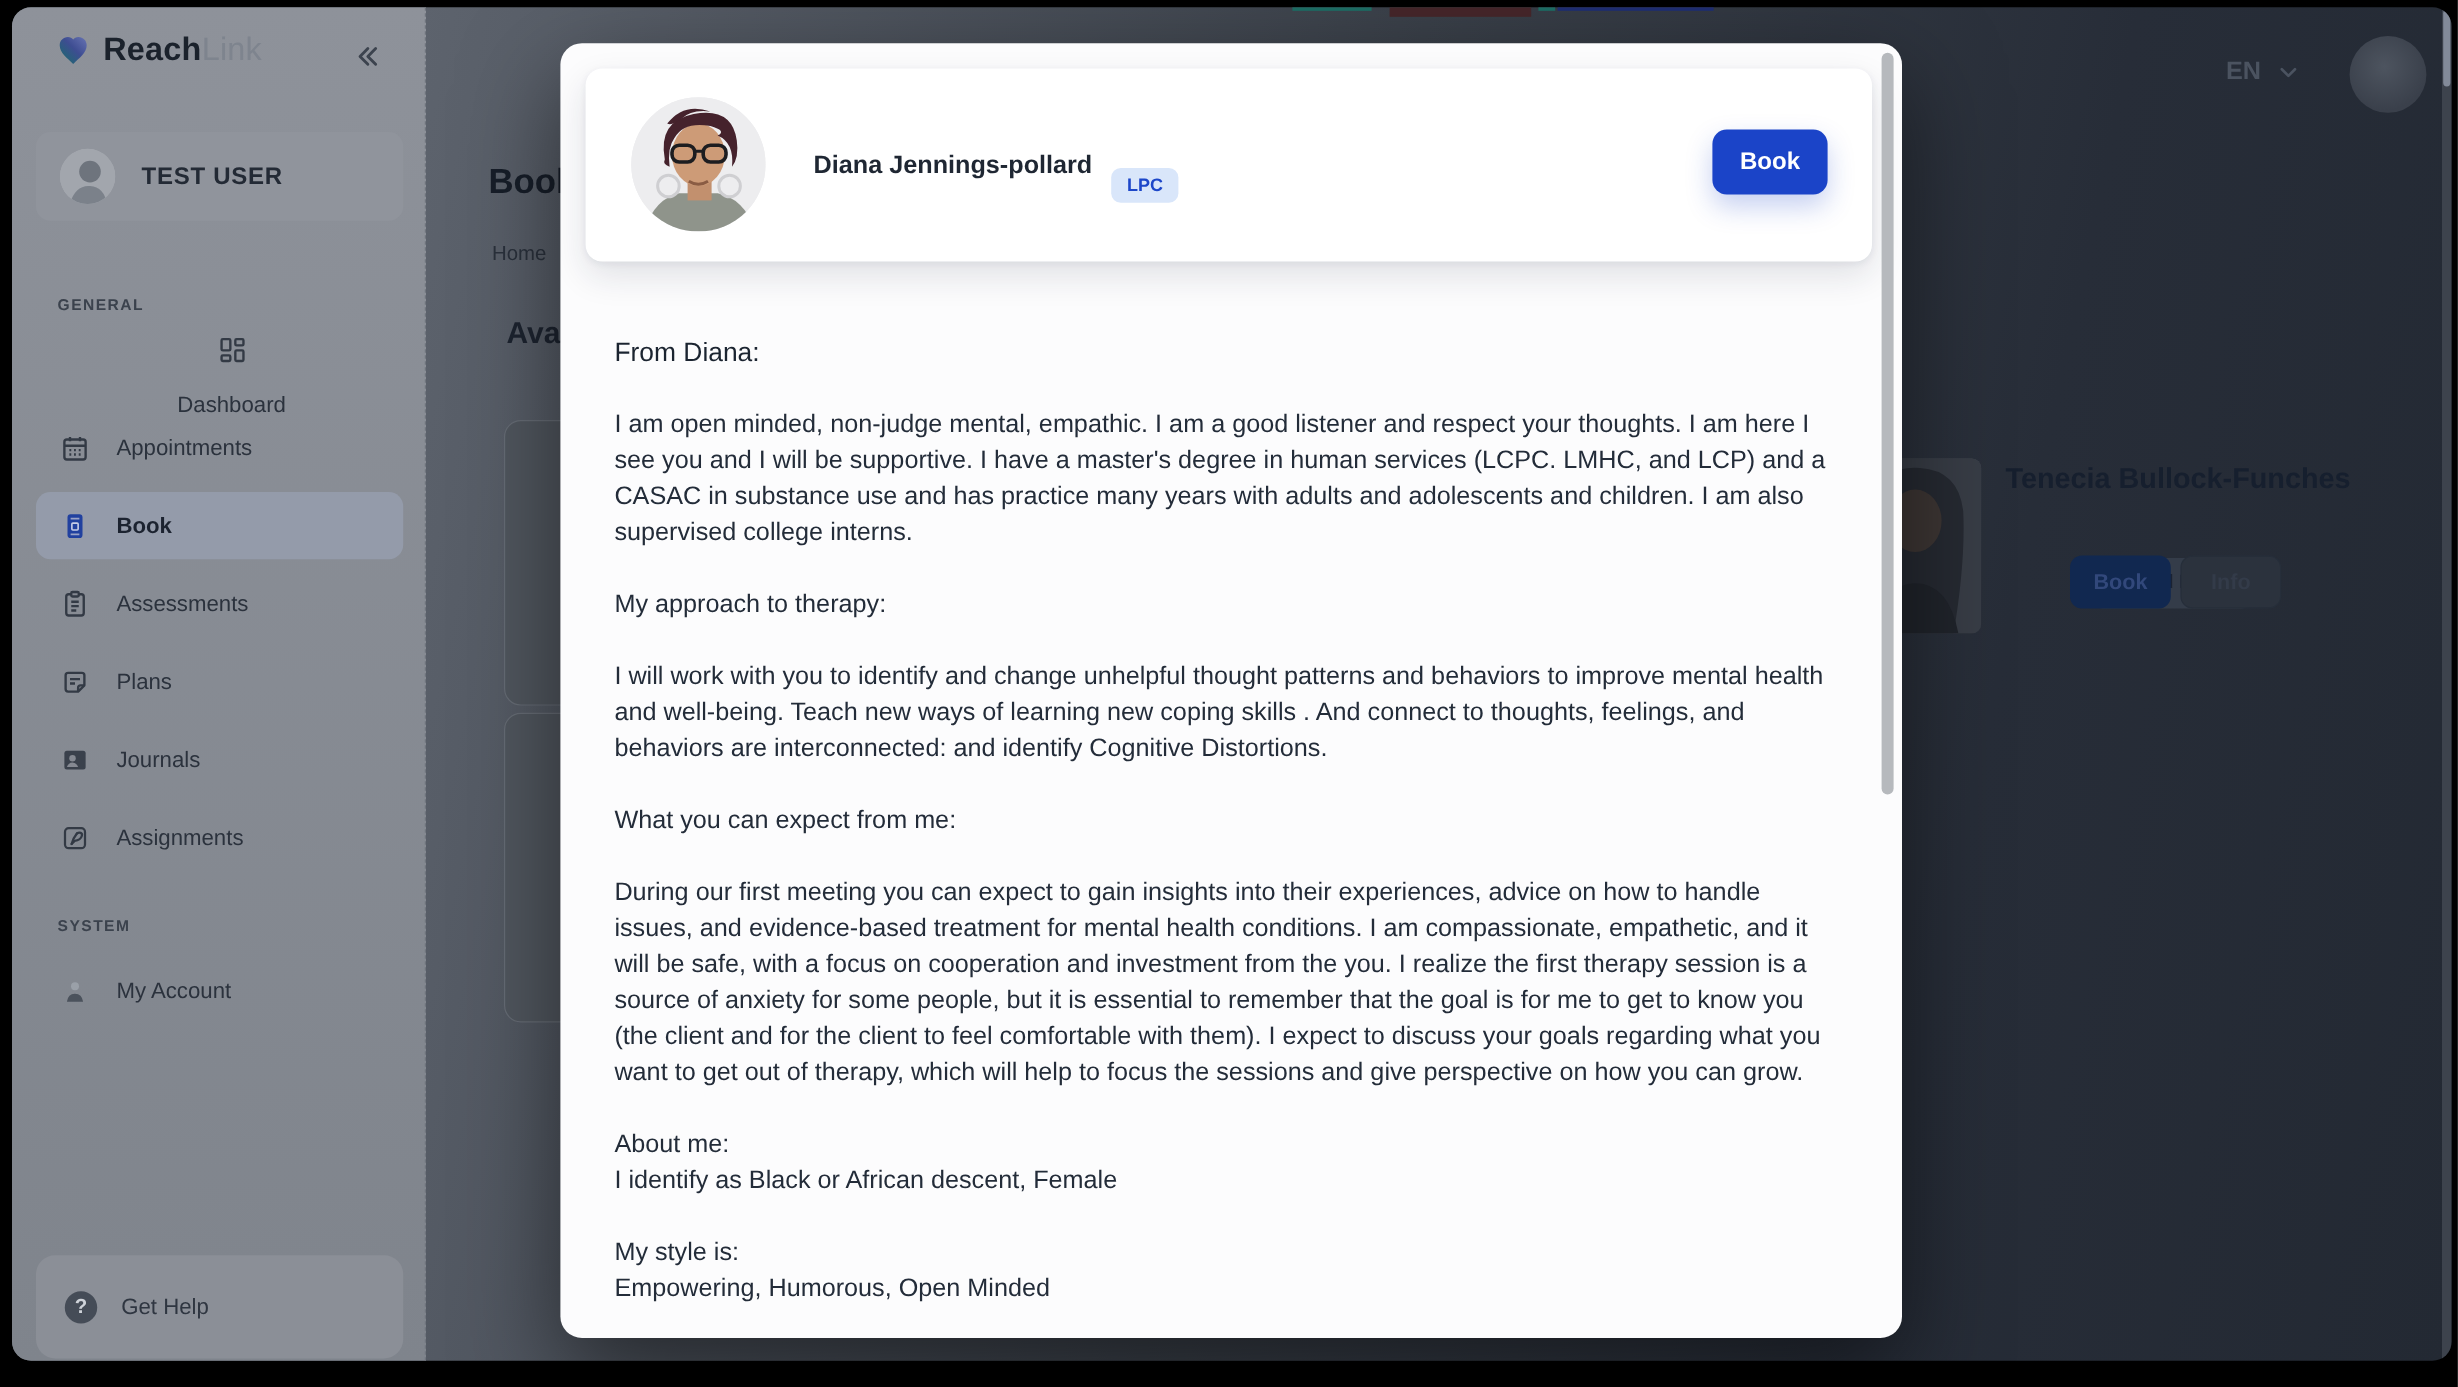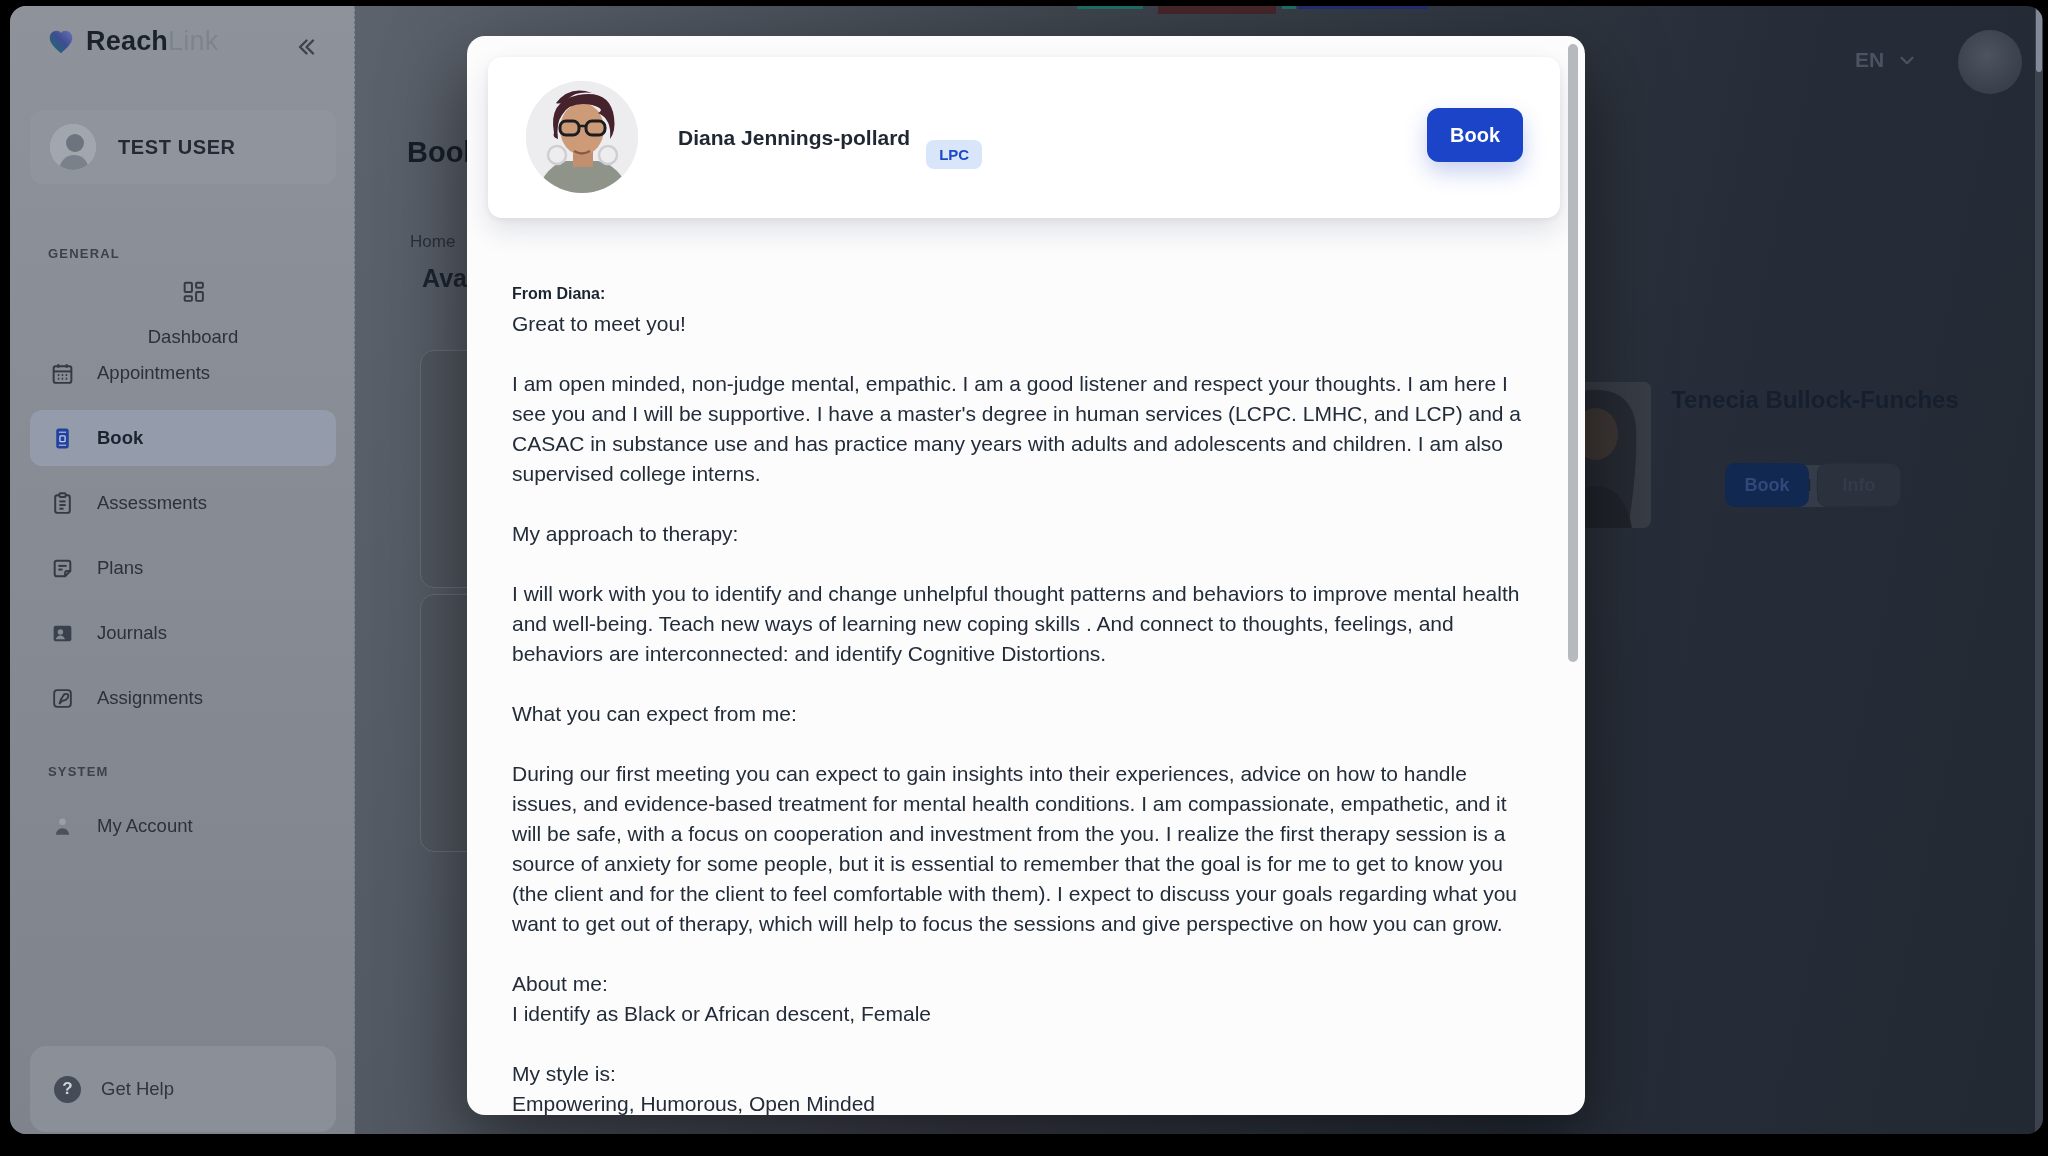--- a/index.html
+++ b/index.html
@@ -29,21 +29,21 @@
   .si.active{background:#949baa;}
   .si.active .lbl{color:#1c2330;font-weight:600;}
   .helpcard{position:absolute;left:20px;top:1040px;width:306px;height:86px;border-radius:16px;background:#8b8f97;
     display:flex;align-items:center;gap:20px;padding-left:24px;box-sizing:border-box;cursor:pointer;}
   .helpcard .lbl{font-size:18.5px;color:#2f3641;}
   .qicon{width:27px;height:27px;border-radius:50%;background:#454c57;color:#cfd3d9;font-size:17px;font-weight:700;
     display:flex;align-items:center;justify-content:center;}
 
   
   .pg-title{position:absolute;left:397px;top:130px;font-size:29px;font-weight:700;color:#171e29;}
-  .crumb{position:absolute;left:400px;top:196px;font-size:17px;color:#2a313c;cursor:pointer;margin-top:30px;}
+  .crumb{position:absolute;left:400px;top:196px;font-size:17px;color:#2a313c;cursor:pointer;}
   .sec-title{position:absolute;left:412px;top:258px;font-size:25px;font-weight:700;color:#1d2430;}
   .bgcard{position:absolute;left:410px;width:220px;background:#51575f;border:1px solid #676d76;border-radius:14px;}
   .tb-photo{position:absolute;left:1530px;top:376px;width:111px;height:146px;border-radius:8px;overflow:hidden;
     background:linear-gradient(#454a52,#30353e);}
   .tb-name{position:absolute;left:1650px;top:380px;width:310px;text-align:center;
     font-size:24px;font-weight:700;color:#161f2e;}
   .tb-badge{position:absolute;left:1727px;top:419px;width:146px;height:42px;border-radius:15px;background:#343c49;
     display:flex;align-items:center;justify-content:center;font-size:16px;font-weight:700;color:#1a2232;margin-top:40px;}
   .tb-book{position:absolute;left:1715px;top:457px;width:84px;height:44px;border-radius:10px;background:#112850;
     display:flex;align-items:center;justify-content:center;font-size:18px;font-weight:700;color:#32487b;cursor:pointer;}
@@ -66,21 +66,21 @@
     background:#ececee;}
   .mname-row{position:absolute;left:190px;top:0;height:100%;display:flex;align-items:center;gap:16px;}
   .mname{font-size:21px;font-weight:600;color:#1f2733;}
   .mcred{background:#d9e6fa;color:#1d47c9;font-size:15px;font-weight:700;padding:6px 13px;border-radius:8px;margin-top:33px;}
   .mbook{position:absolute;right:37px;top:51px;width:96px;height:54px;border-radius:12px;background:#1b44c8;
     border:none;display:flex;align-items:center;justify-content:center;font-size:20px;font-weight:700;color:#fff;
     cursor:pointer;box-shadow:0 10px 22px rgba(27,68,200,.25);}
   .mbody{position:absolute;left:45px;top:243px;width:1020px;font-size:21px;line-height:30px;color:#232c39;}
   .mbody p{margin:0;}
   .mbody p.gap{margin-top:30px;}
-  .mbody p.lead{font-weight:700;font-size:16px;color:#1b2430;}
+  .mbody p.lead{font-weight:400;font-size:22px;color:#1b2430;}
   .mscroll{position:absolute;right:7px;top:8px;width:10px;height:618px;border-radius:5px;background:#b6b9bd;cursor:pointer;}
 
   svg{display:block;}
 </style>
 </head>
 <body>
 
 <div class="window">
 
   <div class="strip" style="left:1067px;width:66px;height:3px;background:#1d6f66;"></div>
@@ -286,21 +286,20 @@
       </span>
       <div class="mname-row">
         <span class="mname">Diana Jennings-pollard</span>
         <span class="mcred">LPC</span>
       </div>
       <button class="mbook">Book</button>
     </div>
 
     <div class="mbody">
       <p class="lead">From Diana:</p>
-      <p>Great to meet you!</p>
       <p class="gap">I am open minded, non-judge mental, empathic. I am a good listener and respect your thoughts. I am here I see you and I will be supportive. I have a master's degree in human services (LCPC. LMHC, and LCP) and a CASAC in substance use and has practice many years with adults and adolescents and children. I am also supervised college interns.</p>
       <p class="gap">My approach to therapy:</p>
       <p class="gap">I will work with you to identify and change unhelpful thought patterns and behaviors to improve mental health and well-being. Teach new ways of learning new coping skills . And connect to thoughts, feelings, and behaviors are interconnected: and identify Cognitive Distortions.</p>
       <p class="gap">What you can expect from me:</p>
       <p class="gap">During our first meeting you can expect to gain insights into their experiences, advice on how to handle issues, and evidence-based treatment for mental health conditions. I am compassionate, empathetic, and it will be safe, with a focus on cooperation and investment from the you. I realize the first therapy session is a source of anxiety for some people, but it is essential to remember that the goal is for me to get to know you (the client and for the client to feel comfortable with them). I expect to discuss your goals regarding what you want to get out of therapy, which will help to focus the sessions and give perspective on how you can grow.</p>
       <p class="gap">About me:</p>
       <p>I identify as Black or African descent, Female</p>
       <p class="gap">My style is:</p>
       <p>Empowering, Humorous, Open Minded</p>
     </div>

